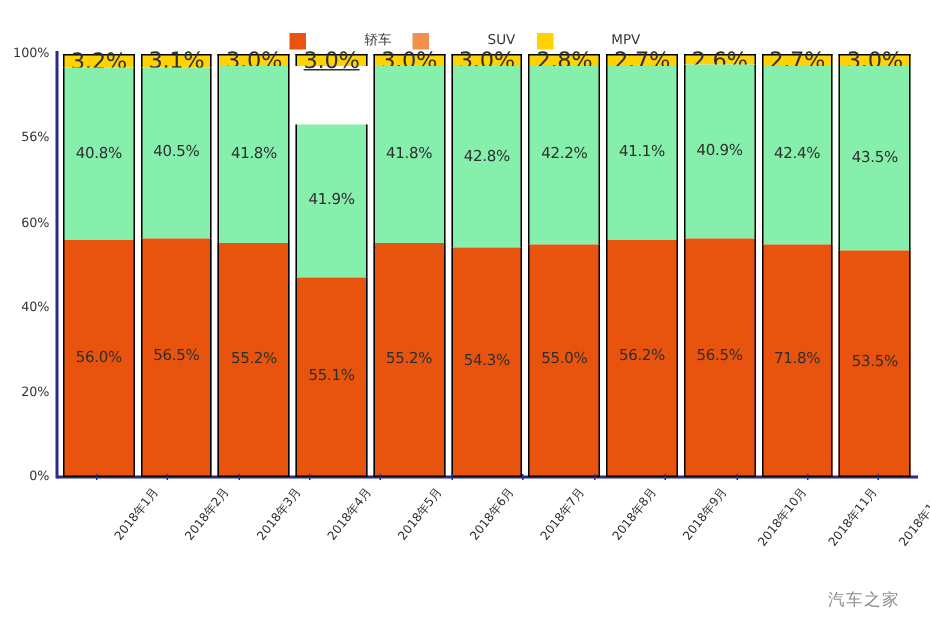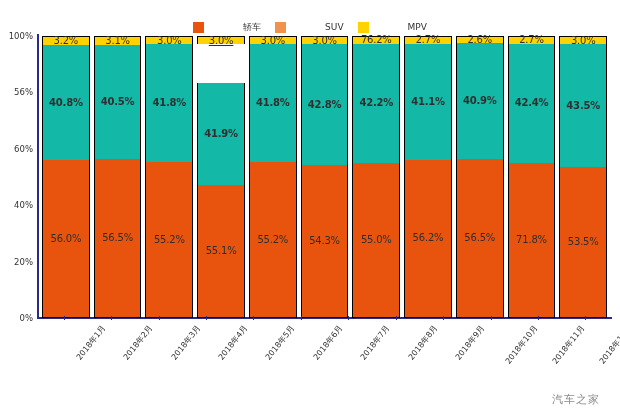--- a/index.html
+++ b/index.html
@@ -122,31 +122,31 @@
     position: relative;
     width: 100%;
     box-sizing: border-box;
     border-left: 1px solid #000;
     border-right: 1px solid #000;
     display: flex;
     align-items: center;
     justify-content: center;
   }
   .seg-mpv  { background: #FFD200; border-top: 1px solid #000; }
-  .seg-suv  { background: #14b8a6; font-weight: bold; }
+  .seg-suv  { background: #86efac; }
   .seg-car  { background: #E8540D; border-bottom: 1px solid #000; }
 
   .seg-label {
     font-size: 10px;
     color: #2f2f2f;
     line-height: 1;
     white-space: nowrap;
     letter-spacing: -0.2px;
   }
-  .seg-mpv .seg-label { font-size: 10px; text-decoration: underline; }
+  .seg-mpv .seg-label { font-size: 15px; text-decoration: underline; }
 
   
   #xaxis {
     position: absolute;
     left: 38px;
     top: 319px;
     width: 573px;
     height: 80px;
   }
   .xlabels-wrap {
@@ -291,21 +291,21 @@
           </div>
           <div class="seg seg-suv" style="height: 42.8%;">
             <span class="seg-label">42.8%</span>
           </div>
           <div class="seg seg-car" style="height: 54.3%;">
             <span class="seg-label">54.3%</span>
           </div>
         </div>
         <div class="bar-col">
           <div class="seg seg-mpv" style="height: 2.8%;">
-            <span class="seg-label">76.2%</span>
+            <span class="seg-label">2.8%</span>
           </div>
           <div class="seg seg-suv" style="height: 42.2%;">
             <span class="seg-label">42.2%</span>
           </div>
           <div class="seg seg-car" style="height: 55%;">
             <span class="seg-label">55.0%</span>
           </div>
         </div>
         <div class="bar-col">
           <div class="seg seg-mpv" style="height: 2.7%;">

